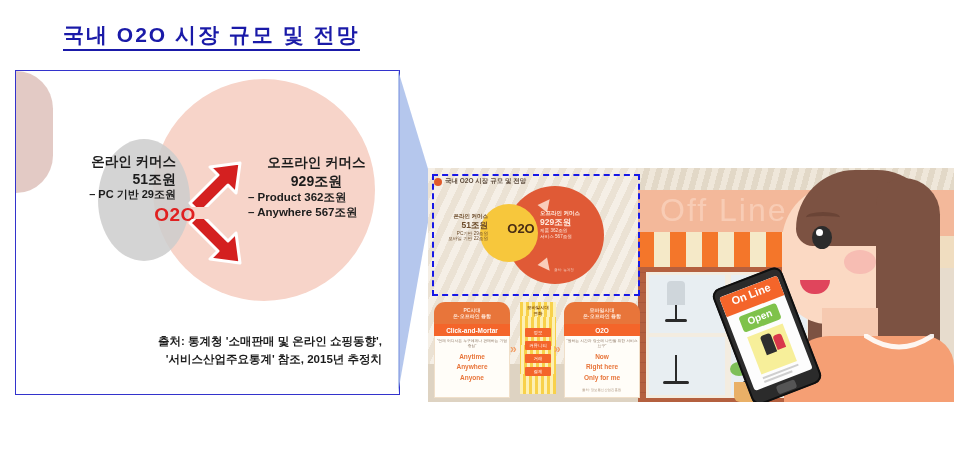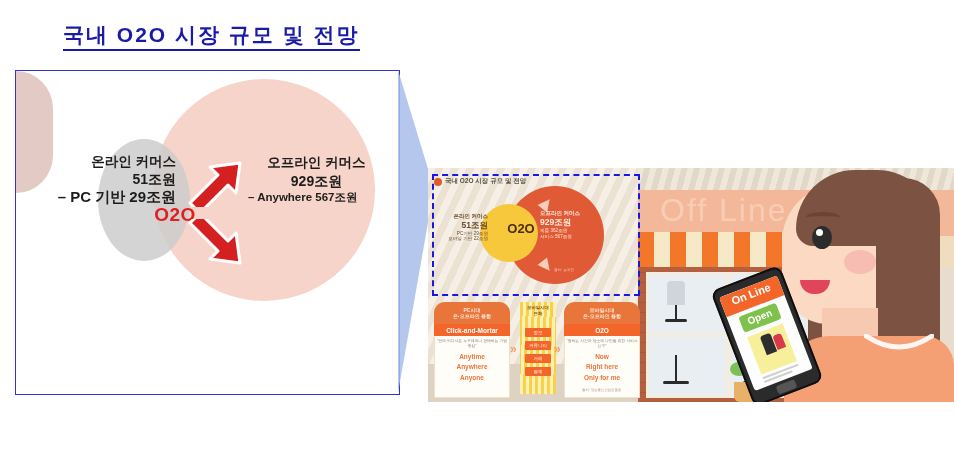--- a/index.html
+++ b/index.html
@@ -38,21 +38,21 @@
     left:137px;top:68px;width:37px;height:122px;
     background:#d9b8b2;opacity:.75;border-radius:0 60px 60px 0/0 61px 61px 0;
   }
 
   #online-label{
     position:absolute;left:10px;top:83px;width:150px;
     text-align:right;color:#1c1c1c;line-height:1.25;
   }
   #online-label .hl{font-size:13.5px;font-weight:bold;display:block;}
   #online-label .hv{font-size:14px;font-weight:bold;display:block;}
-  #online-label .sub{font-size:15px;font-weight:bold;display:block;}
+  #online-label .sub{font-size:11px;font-weight:bold;display:block;}
 
   #offline-label{
     position:absolute;left:218px;top:83px;width:165px;
     text-align:center;color:#1c1c1c;line-height:1.3;
   }
   #offline-label .hl{font-size:13.5px;font-weight:bold;display:block;}
   #offline-label .hv{font-size:14px;font-weight:bold;display:block;}
   #offline-label .sub{font-size:11.5px;font-weight:bold;display:block;text-align:left;padding-left:14px;}
 
   #o2o-center{
@@ -234,23 +234,28 @@
     <svg class="arrow-svg" id="arrow-up" width="56" height="46" viewBox="0 0 56 46">
       <path d="M2 42 L30 14 L22 6 L52 2 L48 32 L40 24 L12 52 Z" fill="#d42020" stroke="#ffffff" stroke-width="3" stroke-linejoin="round"></path>
     </svg>
     <svg class="arrow-svg" id="arrow-down" width="56" height="46" viewBox="0 0 56 46">
       <path d="M2 4 L30 32 L22 40 L52 44 L48 14 L40 22 L12 -6 Z" fill="#d42020" stroke="#ffffff" stroke-width="3" stroke-linejoin="round"></path>
     </svg>
 
     <div id="offline-label">
       <span class="hl">오프라인 커머스</span>
       <span class="hv">929조원</span>
+      <span class="sub">– Product 362조원</span>
       <span class="sub">– Anywhere 567조원</span>
     </div>
 
+    <div id="source-note">
+      <span>출처: 통계청 '소매판매 및 온라인 쇼핑동향',</span>
+      <span>'서비스산업주요통계' 참조, 2015년 추정치</span>
+    </div>
   </div>
 
   <svg id="connector" viewBox="0 0 34 323" preserveAspectRatio="none">
     <polygon points="0,0 34,112 34,130 0,323" fill="#a8bdea" opacity="0.85"></polygon>
   </svg>
 
   <div id="right-image">
 
     <div id="backdrop"></div>
     <div id="ground"></div>

